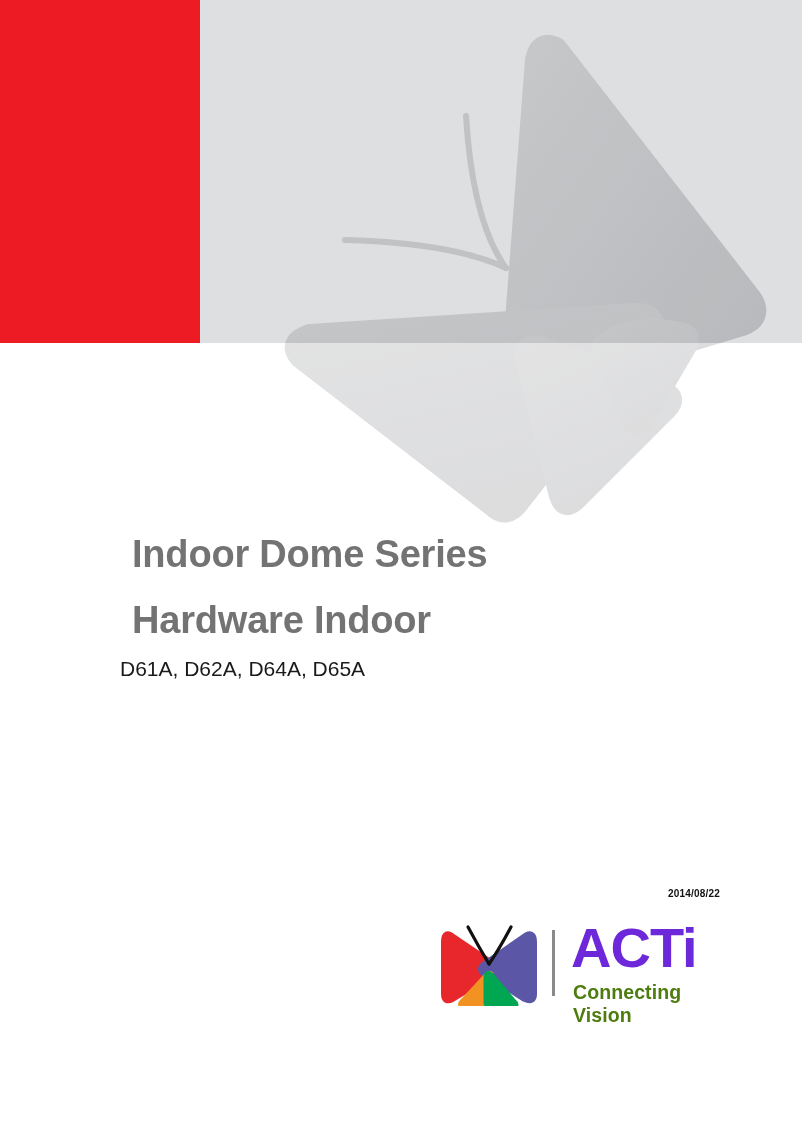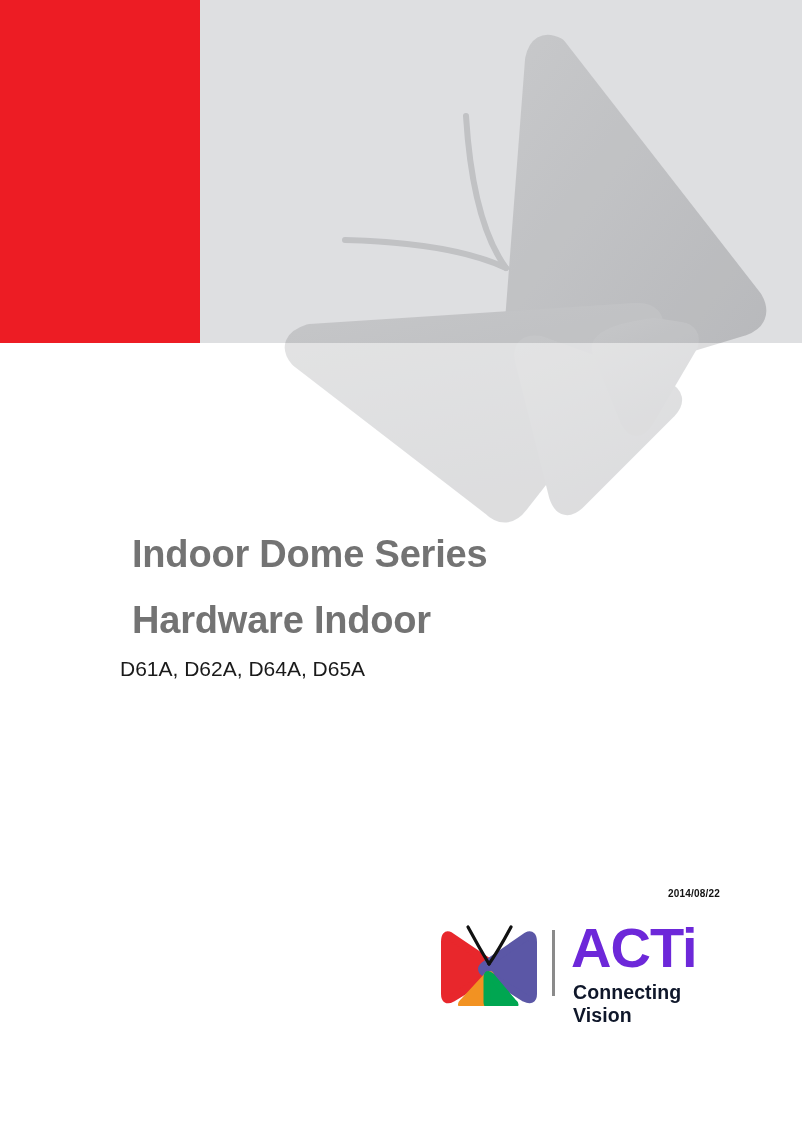--- a/index.html
+++ b/index.html
@@ -122,21 +122,21 @@
     line-height: 1;
     color: #6d28d9;
   }
   .logo-tagline {
     position: absolute;
     left: 132px;
     top: 57px;
     font-size: 19.5px;
     font-weight: bold;
     letter-spacing: 0.1px;
-    color: #0f172a;
+    color: #4d7c0f;
   }
 </style>
 </head>
 <body>
 
 <div class="header-area">
   <div class="band-gray"></div>
   <div class="band-red"></div>
 </div>
 

